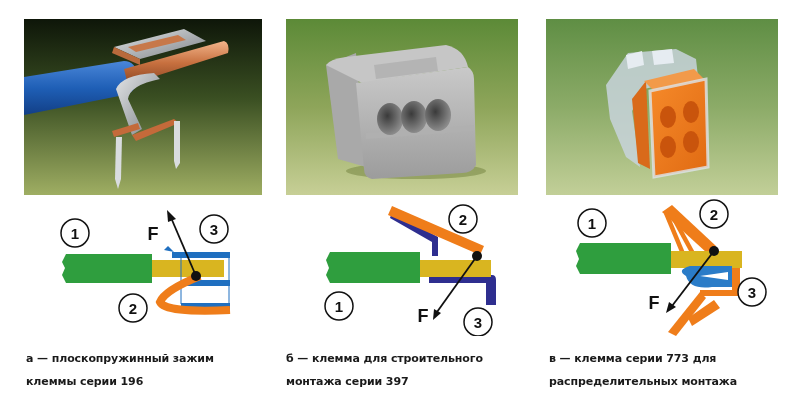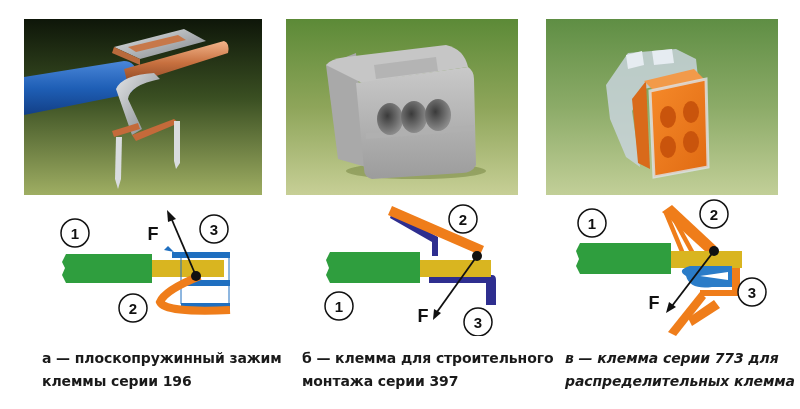--- a/index.html
+++ b/index.html
@@ -1,21 +1,21 @@
 <!DOCTYPE html>
 <html><head>
   <meta charset="utf-8">
   <style>
     html, body { margin: 0; padding: 0; background: #ffffff; }
     body { width: 800px; height: 409px; position: relative; overflow: hidden; font-family: "DejaVu Sans", sans-serif; }
     .panel { position: absolute; }
     .photo { position: absolute; top: 19px; height: 176px; overflow: hidden; }
     .photo svg, .diagram svg { display: block; }
     .diagram { position: absolute; top: 196px; height: 140px; }
-    .caption { position: absolute; top: 347px; font-size: 14px; font-weight: bold; color: #1a1a1a; line-height: 23px; letter-spacing: -0.1px; margin-left: 16px; }
+    .caption { position: absolute; top: 347px; font-size: 11px; font-weight: bold; color: #1a1a1a; line-height: 23px; letter-spacing: -0.1px; }
     .caption div { white-space: nowrap; }
   </style>
 </head>
 <body>
 
 <div class="panel">
   <div class="photo" style="left:24px; width:238px;">
     <svg width="238" height="176" viewBox="0 0 238 176">
       <defs>
         <linearGradient id="bgA" x1="0" y1="0" x2="0" y2="1">
@@ -220,17 +220,17 @@
       <circle cx="592" cy="223" r="14" fill="#fff" stroke="#111" stroke-width="1.5"></circle>
       <text x="592" y="228.5" text-anchor="middle" font-family="Liberation Sans, sans-serif" font-weight="bold" font-size="15" fill="#111">1</text>
       <circle cx="714" cy="214" r="14" fill="#fff" stroke="#111" stroke-width="1.5"></circle>
       <text x="714" y="219.5" text-anchor="middle" font-family="Liberation Sans, sans-serif" font-weight="bold" font-size="15" fill="#111">2</text>
       <circle cx="752" cy="292" r="14" fill="#fff" stroke="#111" stroke-width="1.5"></circle>
       <text x="752" y="297.5" text-anchor="middle" font-family="Liberation Sans, sans-serif" font-weight="bold" font-size="15" fill="#111">3</text>
       <text x="654" y="309" text-anchor="middle" font-family="Liberation Sans, sans-serif" font-weight="bold" font-size="18" fill="#111">F</text>
     </svg>
   </div>
 
-  <div class="caption" style="left:549px;font-style:italic;">
+  <div class="caption" style="left:549px;">
     <div>в — клемма серии 773 для</div>
-    <div>распределительных клемма</div>
+    <div>распределительных монтажа</div>
   </div>
 </div>
 
 </body></html>

